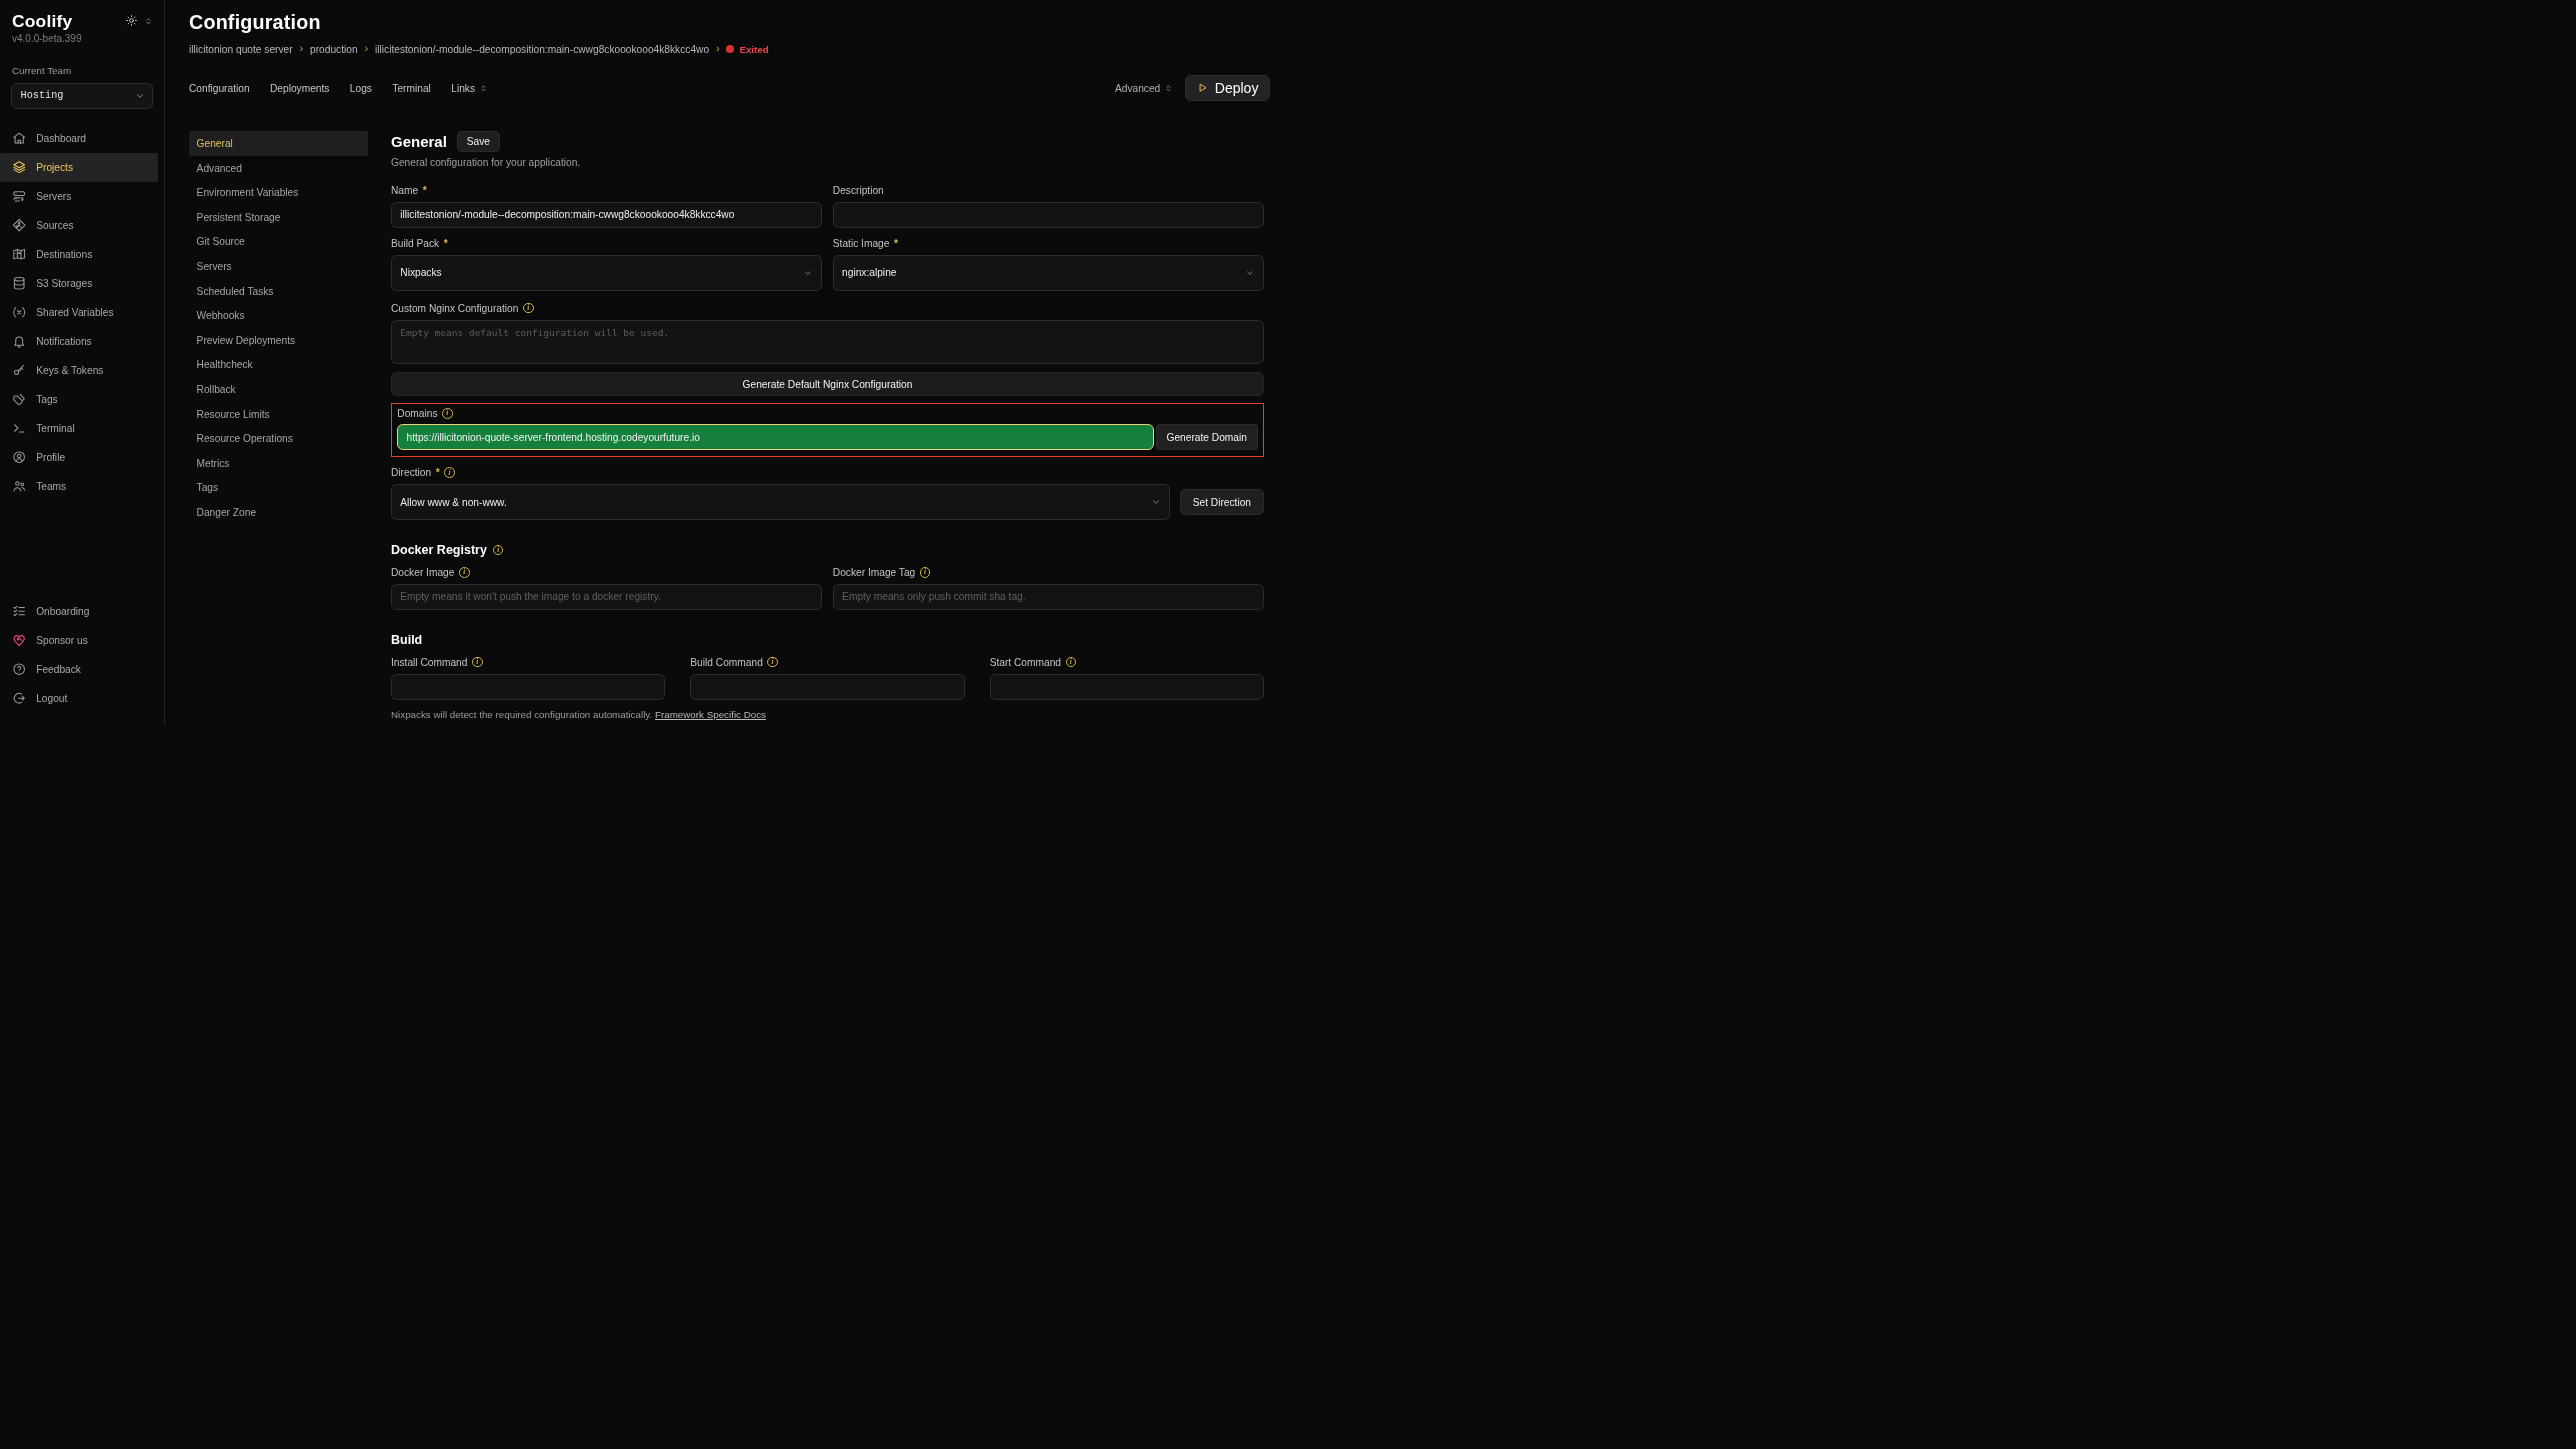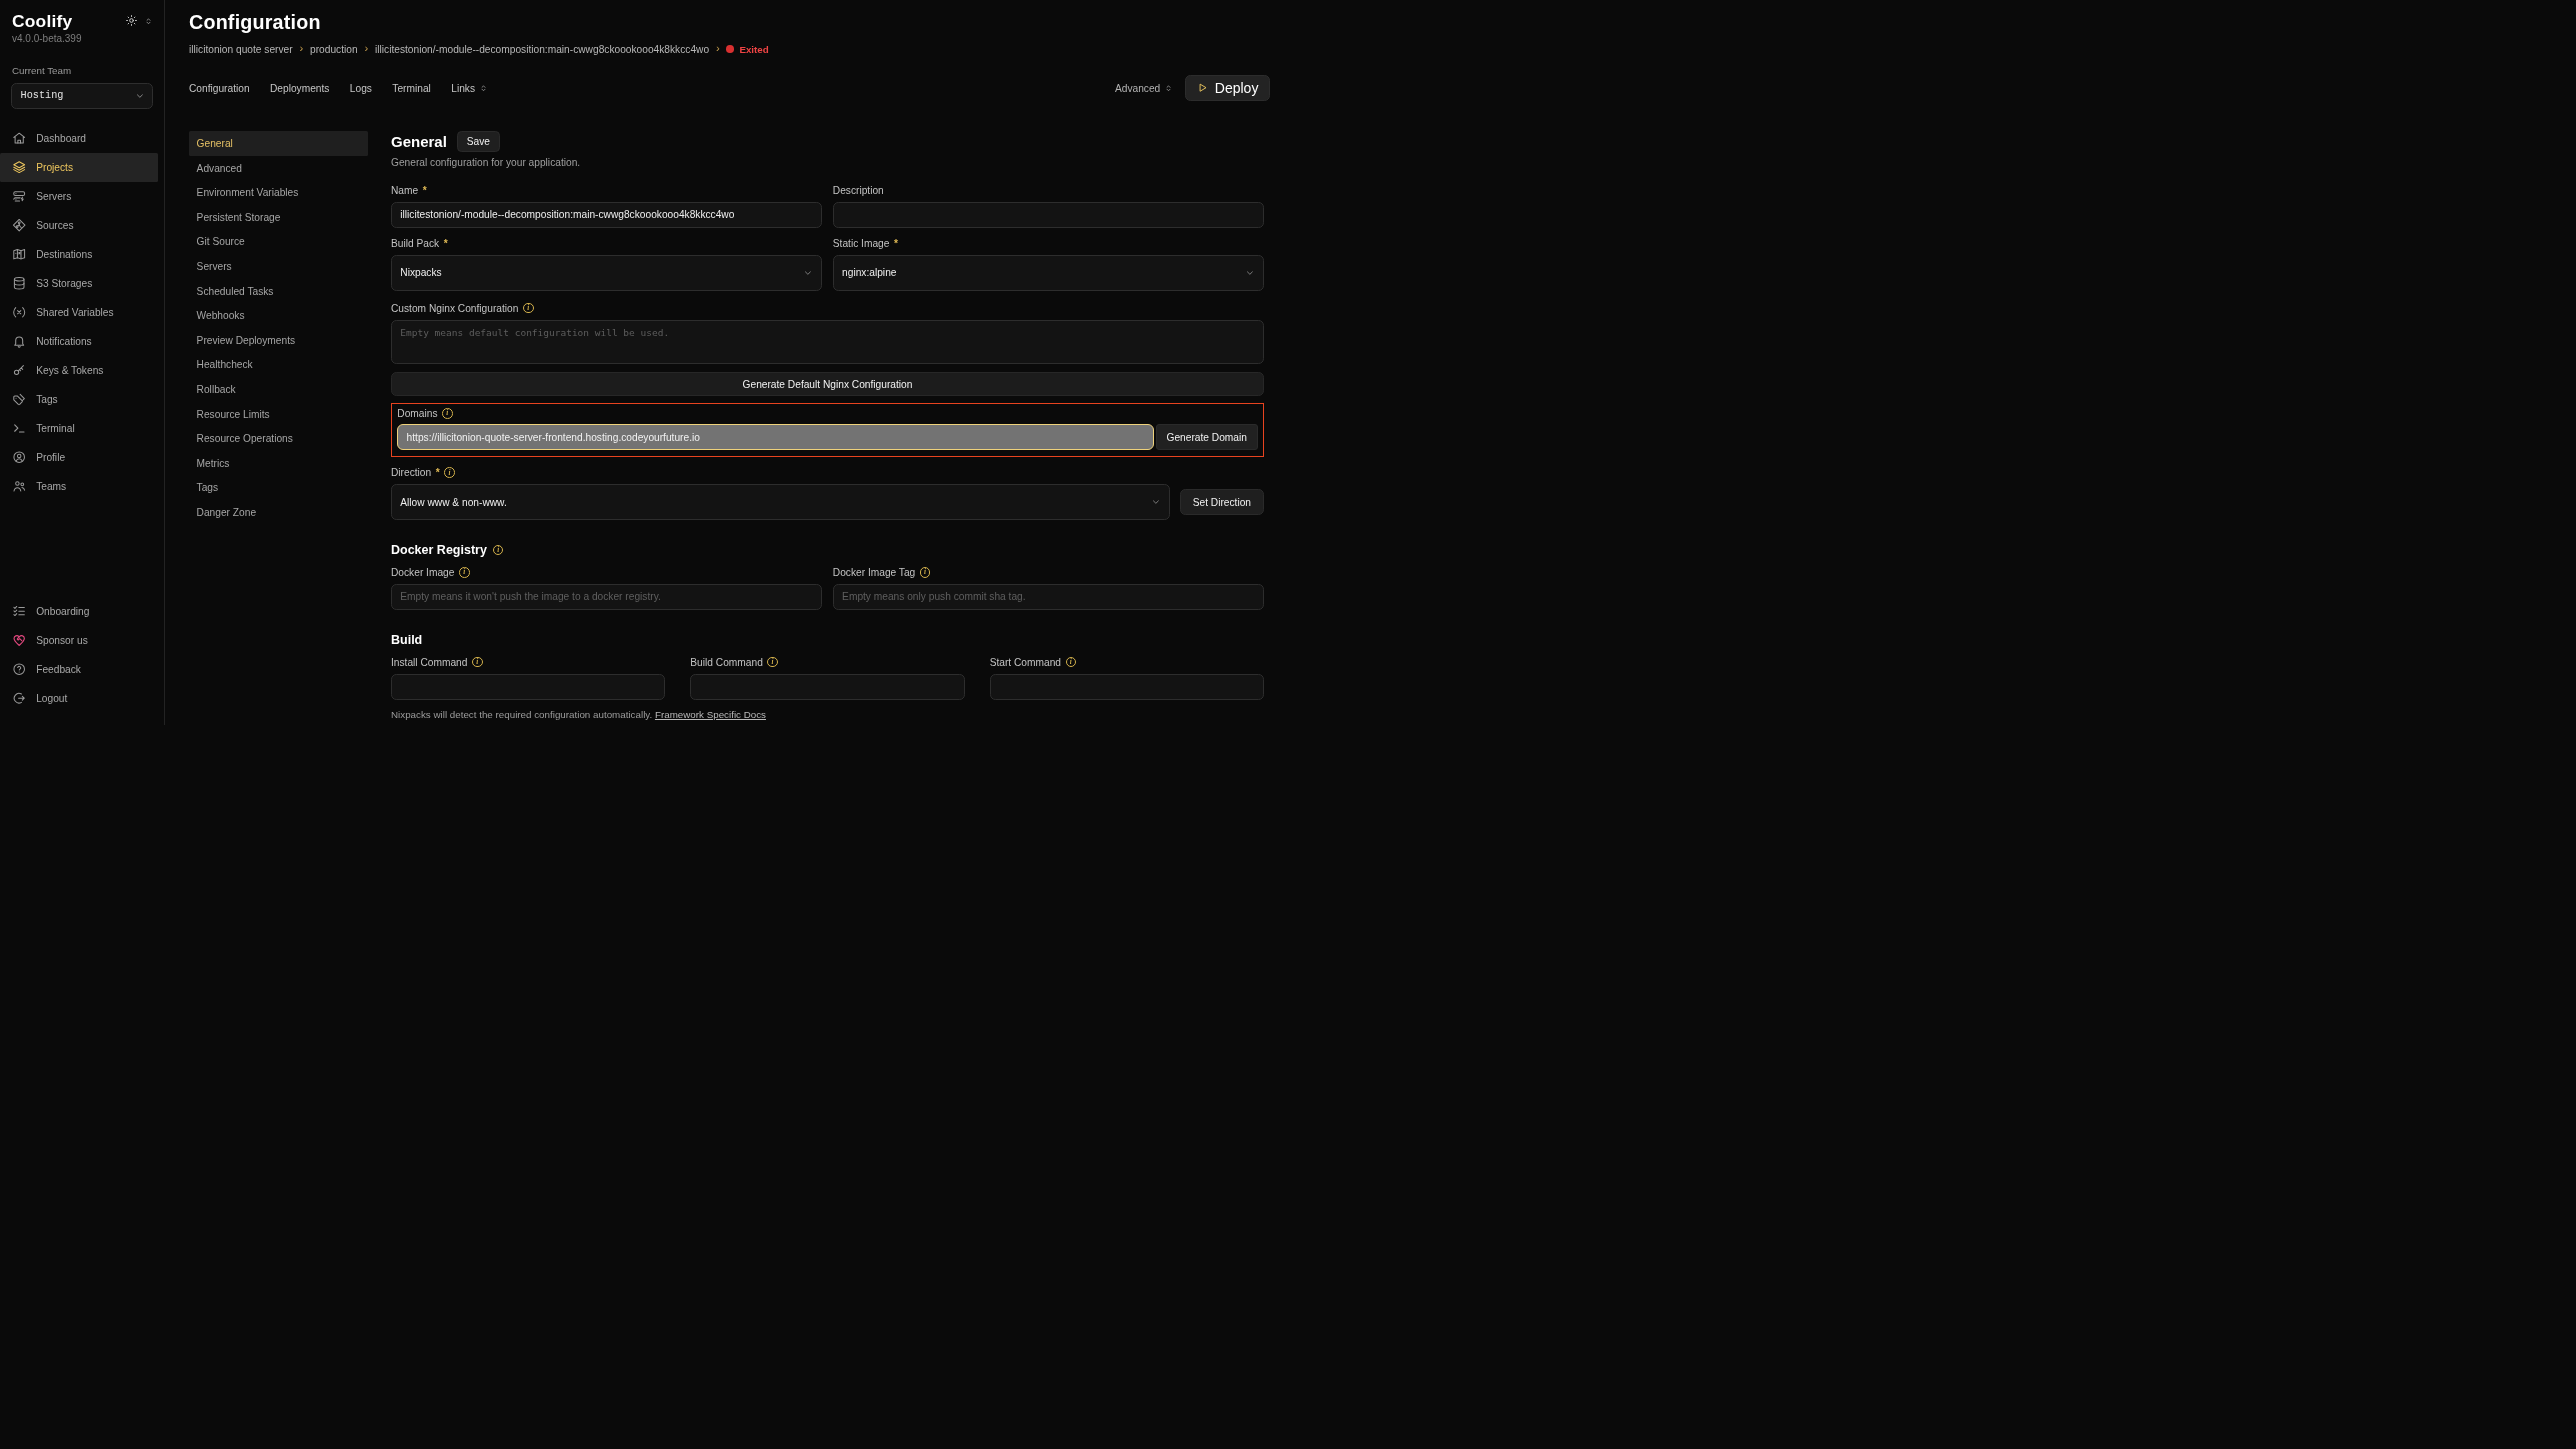--- a/index.html
+++ b/index.html
@@ -103,21 +103,21 @@
     width:100%; margin-top:6.8px; height:24px; background:#1c1c1c; border:0.8px solid #272727;
     border-radius:5.3px; color:#f2f2f2; font-size:10.2px; cursor:pointer;
   }
   .mt22 { margin-top:16.7px; } .mt12 { margin-top:9.8px; } .mt16 { margin-top:12px; } .mt30 { margin-top:23px; }
 
   .domains-box {
     margin-top:6.8px; border:1.5px solid #e8431f; padding:3.8px 5.3px 6px 5.3px;
   }
   .domains-row { display:flex; align-items:stretch; margin-top:5.3px; }
   .domain-input {
-    flex:1; height:26px; background:#737373; border:1.5px solid #efd27b; border-radius:6px;
+    flex:1; height:26px; background:#15803d; border:1.5px solid #efd27b; border-radius:6px;
     color:#f2f2f2; font-size:10.2px; padding:0 8.3px; font-family:"Liberation Sans", sans-serif;
   }
   .gen-domain-btn {
     margin-left:1.5px; background:#212121; border:0.8px solid #2a2a2a; border-radius:3px;
     color:#f1f1f1; font-size:10.2px; padding:0 9.8px; cursor:pointer; white-space:nowrap;
   }
   .dir-row { display:flex; align-items:center; }
   .dir-row .sel { flex:1; }
   .set-dir-btn {
     margin-left:9.8px; background:#1f1f1f; border:0.8px solid #2a2a2a; border-radius:5.3px;

